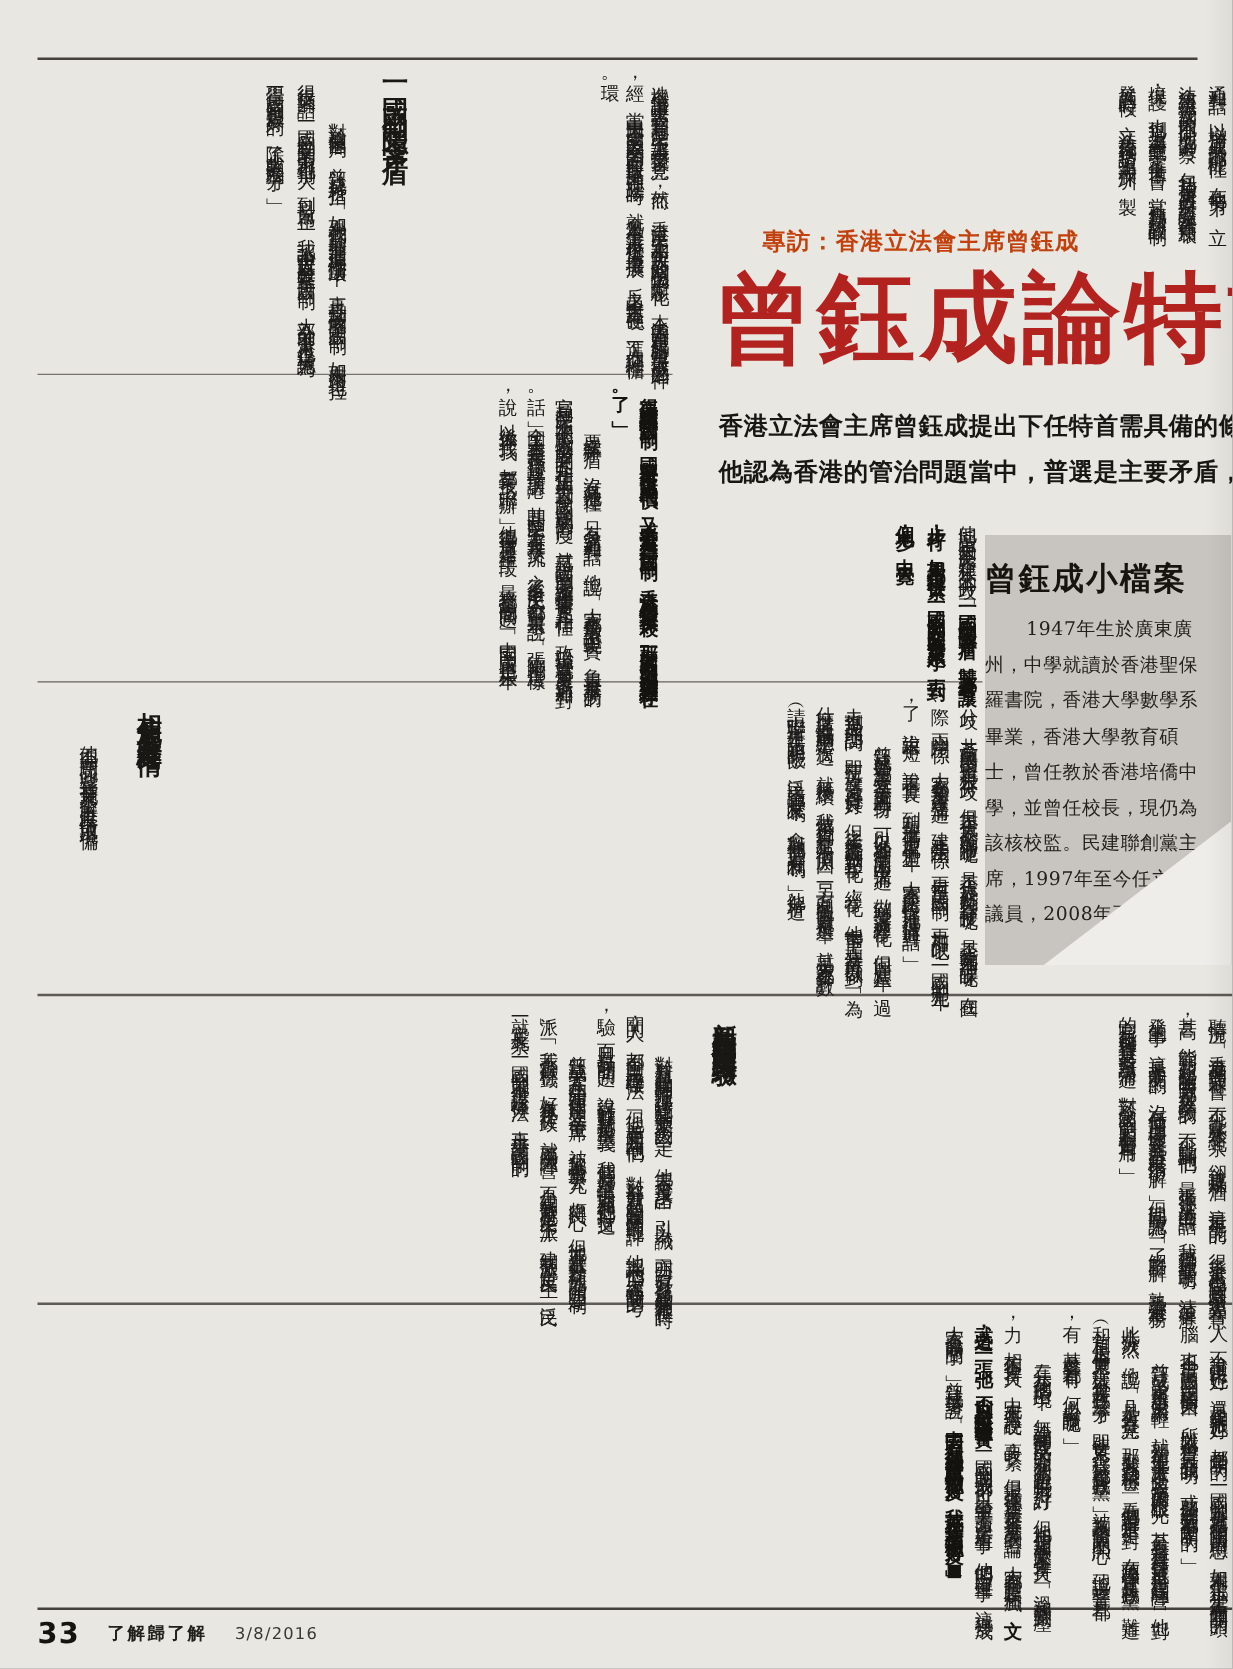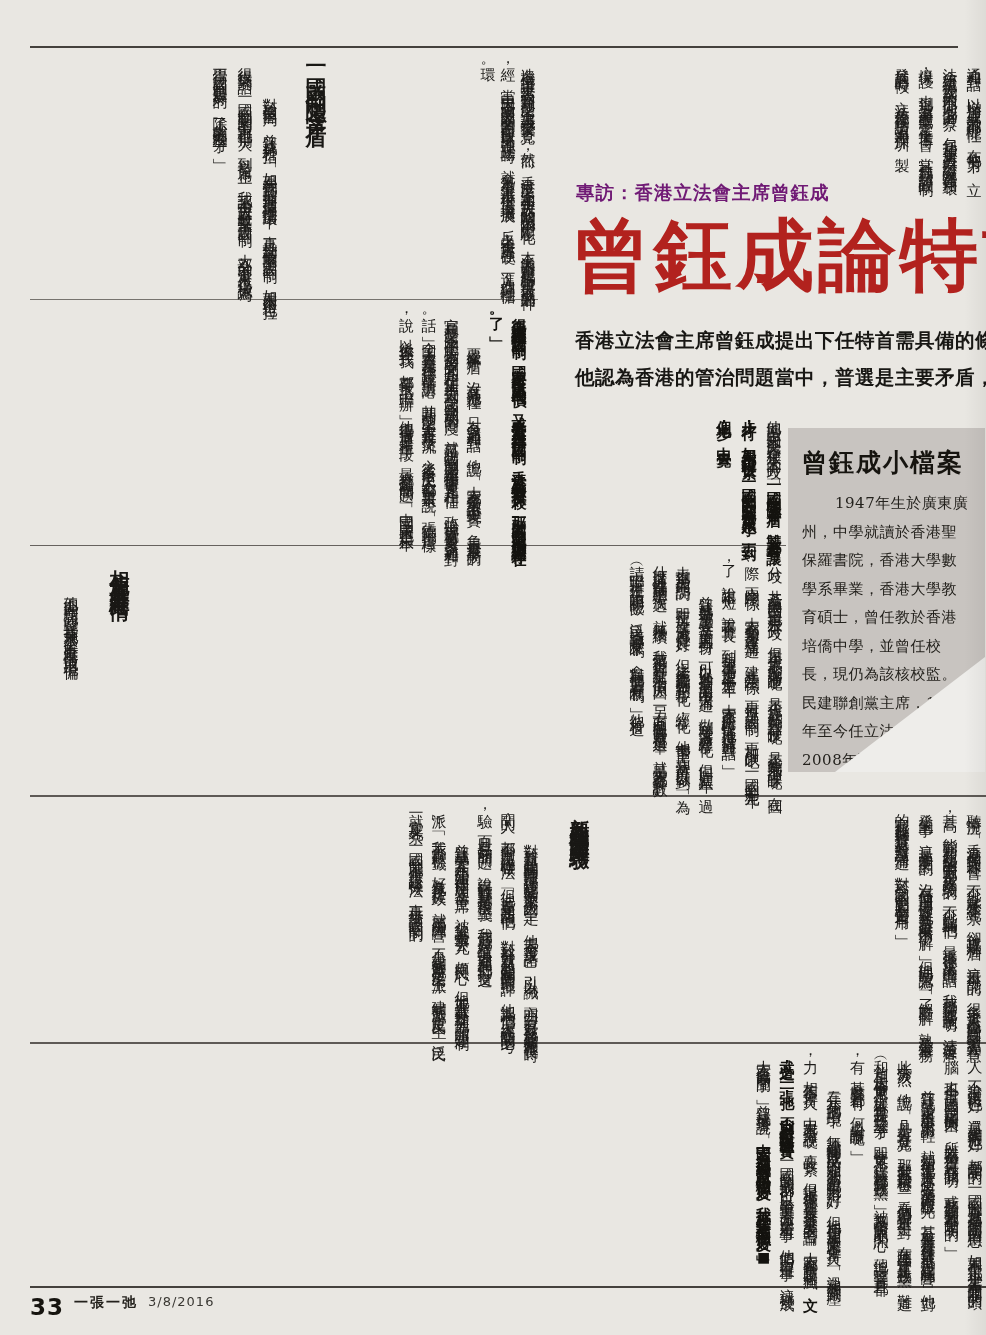--- a/index.html
+++ b/index.html
@@ -22,48 +22,48 @@
   .vtext p.ind{text-indent:2em;}
   .bq{font-family:"DejaVu Sans",sans-serif;font-weight:700;color:#14130f;}
   .vhead{
     position:absolute;writing-mode:vertical-rl;text-orientation:mixed;
     font-family:"DejaVu Sans",sans-serif;font-weight:700;color:#191815;
   }
   .h-big{font-size:21px;letter-spacing:8px;}
   .h-ten{font-size:20px;letter-spacing:3.5px;}
   .kicker{
     position:absolute;font-family:Liberation Mono, monospace;font-weight:700;
-    font-size:18.5px;letter-spacing:1px;color:#701a75;white-space:nowrap;
+    font-size:18.5px;letter-spacing:1px;color:#c2410c;white-space:nowrap;margin-left:34px;
   }
   .red-title{
     position:absolute;font-family:"DejaVu Sans",sans-serif;font-weight:800;
     font-size:78px;letter-spacing:4px;color:#b2221e;white-space:nowrap;
     overflow:hidden;line-height:100px;
   }
   .subtitle{
     position:absolute;font-family:"DejaVu Sans",sans-serif;font-weight:700;
     font-size:19.5px;letter-spacing:0.5px;line-height:37px;color:#181714;white-space:nowrap;
   }
   .profile{
     position:absolute;left:788px;top:428px;width:197px;height:344px;
-    background:#c8c4c0;box-sizing:border-box;padding:18px 14px 12px 14px;overflow:hidden;
+    background:#c8c4c0;box-sizing:border-box;padding:18px 14px 12px 0;overflow:hidden;
   }
   .profile .wedge{
     position:absolute;right:0;bottom:0;width:150px;height:115px;
     background:#eeedea;clip-path:polygon(100% 0,100% 100%,0 100%);
   }
   .profile h2{
     margin:0 0 10px 0;font-family:"DejaVu Sans",sans-serif;font-weight:800;
     font-size:25px;letter-spacing:2px;color:#16140f;
   }
   .profile p{margin:0;font-size:15px;line-height:28.5px;letter-spacing:0.5px;color:#23211c;}
   .profile p.lead{text-indent:2.2em;}
   .endmark{color:#14130f;font-size:14px;}
   .footer{
-    position:absolute;left:30px;top:1294px;display:flex;align-items:flex-start;gap:10px;
+    position:absolute;left:30px;top:1294px;display:flex;align-items:center;gap:22px;
     font-family:"DejaVu Sans",sans-serif;
   }
   .footer .pageno{font-size:23px;font-weight:800;color:#16140f;letter-spacing:1px;}
   .footer .mag{font-size:14px;font-weight:700;color:#23211c;letter-spacing:2px;}
   .footer .date{font-size:13px;font-weight:400;color:#3a3833;letter-spacing:1px;}
 </style>
 </head>
 <body>
 
 <div class="page">
@@ -135,17 +135,17 @@
   </div>
 
   <div class="vtext" style="left:30px;top:1048px;width:956px;height:240px;line-height:23.5px;">
     <p>人，不論是泛民也好，還是建制派也好，都是開明的，一國兩制本身就是個很開明的構思，如果不是鄧小平當年有個開明的頭腦，也不會提出一國兩制這樣的東西，所以我不會覺得只有我開明，或整個建制派都不是開明的。」</p>
     <p class="ind">曾鈺成一路走來所承受壓力不輕，就如當年他在港大承受歧視左派的異樣眼光，甚至有聲音覺得曾鈺成不再是建制陣營，他對此十分淡然，他說：「凡是有人提意見，那麼我就自我檢查，看他們說得是不是對。在英國保守黨是執政黨，難道和（首相）卡梅倫意見不一樣就不算是執政黨一分子？即使意見不一樣當然都算執政黨。」被詢及會否因此不開心，他說這「聲音一直都有，甚麼聲音都有，何必去討論呢？」</p>
     <p class="ind"><span>在二元分化的環境中，無論建制抑或泛民的溫和派的角色都吃力不討好。但他相信溫和派受壓不會持久：「溫和派受到壓力，相信不會持久，中央有些人說硬，要收緊，但最近張德江委員長來香港發表的言論，大家都同意是吹和風。</span><b class="bq">文武之道，一張一弛，否則只會拉斷這條彈簧。</b><span>一國兩制的成功不可以只靠中央單方面決定所有事，他們明白這件事，這就變成大家有協商空間了。」曾鈺成接著說：「</span><b class="bq">中國有一個傳統智慧就叫物極必反，我就正在等這個物極必反。</b><b class="bq">」</b><span class="endmark">■</span></p>
   </div>
 
   <div class="footer">
     <span class="pageno">33</span>
-    <span class="mag">一張一弛</span>
+    <span class="mag">了解歸了解</span>
     <span class="date">3/8/2016</span>
   </div>
 
 </div>
 
 </body></html>

